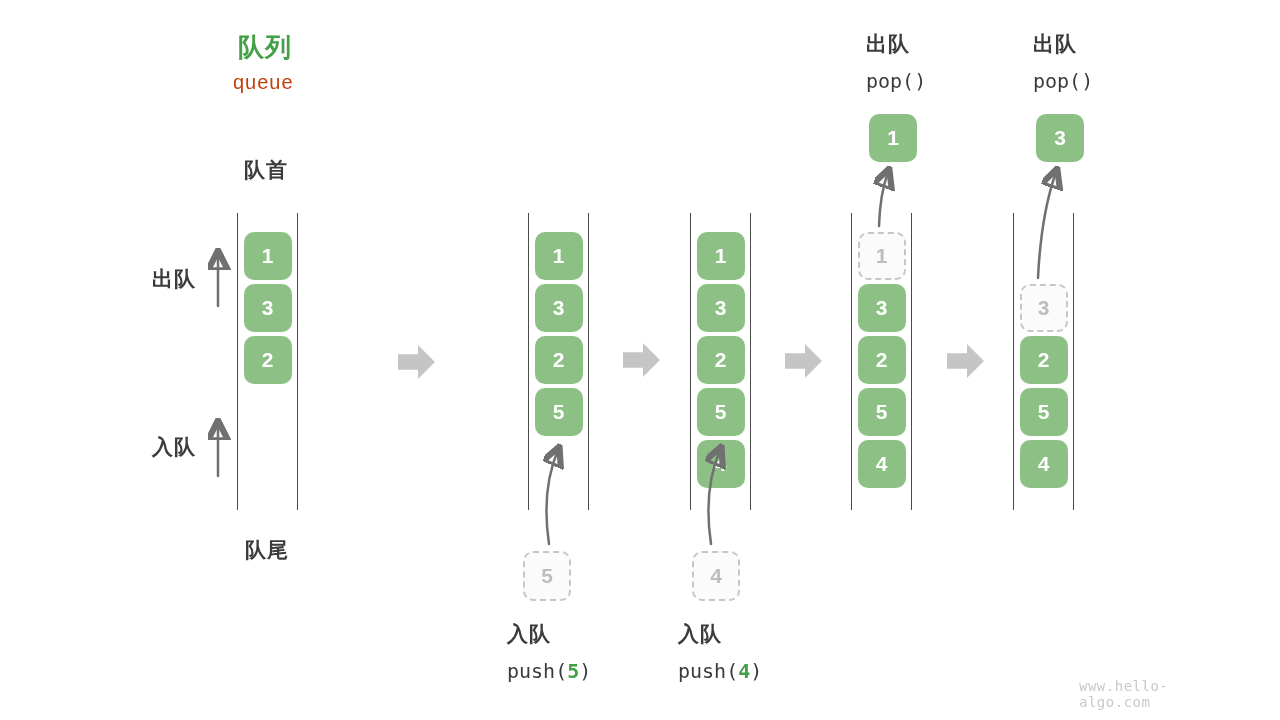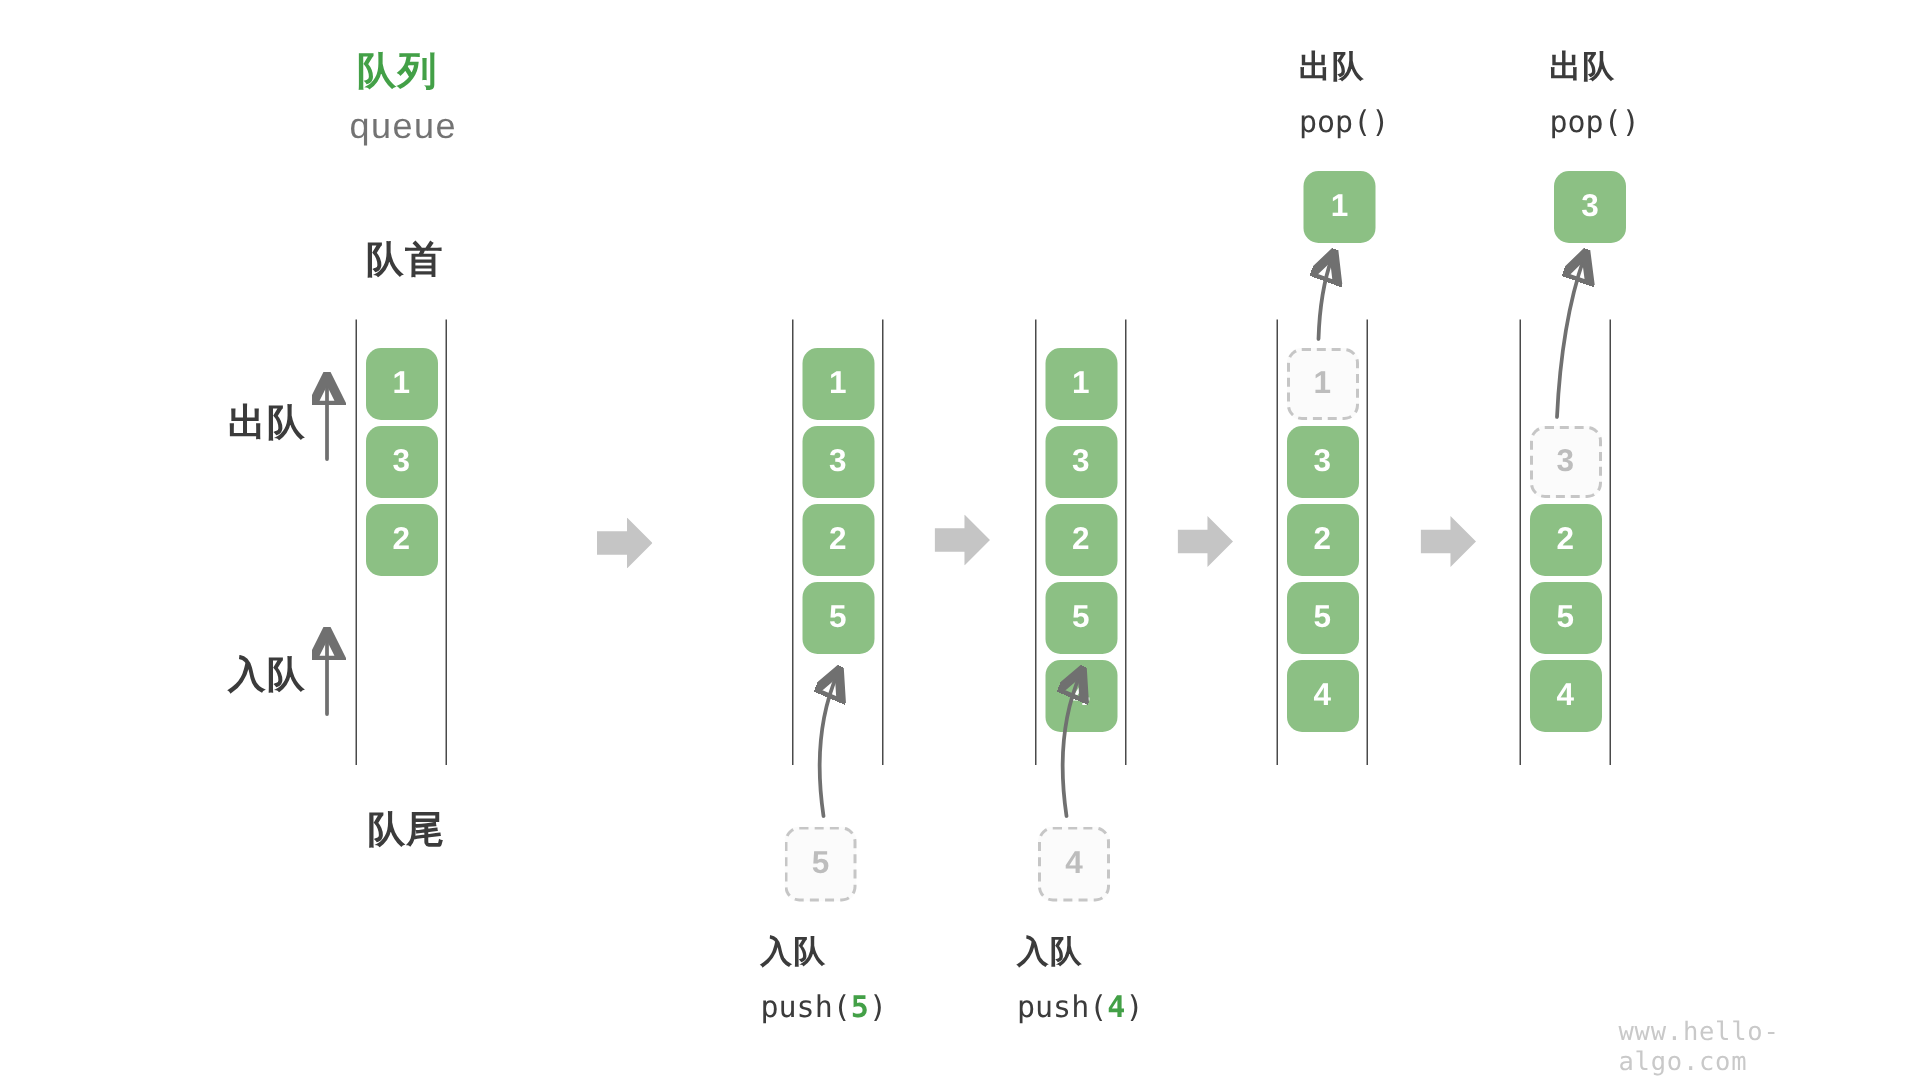--- a/index.html
+++ b/index.html
@@ -4,24 +4,24 @@
 <style>
   html,body{margin:0;padding:0;background:#fff;}
   .canvas{
     position:relative;width:1232px;height:720px;background:#ffffff;overflow:hidden;
     font-family:"Liberation Sans","DejaVu Sans",sans-serif;color:#3b3b3b;
   }
   .abs{position:absolute;}
 
   
   .title-zh{left:238px;top:30px;font-size:26px;font-weight:bold;color:#43a047;letter-spacing:1px;}
-  .title-en{left:233px;top:71px;font-size:24px;color:#737373;letter-spacing:1px;}
+  .title-en{left:233px;top:71px;font-size:20px;color:#c2410c;letter-spacing:1px;}
 
   
-  .zh-label{font-size:25px;font-weight:bold;color:#3b3b3b;letter-spacing:1px;}
+  .zh-label{font-size:21px;font-weight:bold;color:#3b3b3b;letter-spacing:1px;}
   .lbl-front{left:244px;top:156px;}
   .lbl-rear{left:245px;top:536px;}
   .lbl-dequeue-side{left:152px;top:265px;}
   .lbl-enqueue-side{left:152px;top:433px;}
 
   
   .col{
     position:absolute;top:213px;height:297px;width:59px;
     border-left:1.5px solid #4a4a4a;border-right:1.5px solid #4a4a4a;
   }
@@ -65,21 +65,21 @@
     clip-path:polygon(0 27%,54% 27%,54% 0,100% 50%,54% 100%,54% 73%,0 73%);
   }
   .fa1{left:398px;top:345px;} .fa2{left:623px;top:343px;}
   .fa3{left:785px;top:344px;} .fa4{left:947px;top:344px;}
 
   .overlay{position:absolute;left:0;top:0;pointer-events:none;}
   .overlay path,.overlay line{stroke:#707070;stroke-width:2.5;fill:none;stroke-linecap:round;}
 
   .watermark{
     left:1079px;top:678px;font-family:"DejaVu Sans Mono","Liberation Mono",monospace;
-    font-size:17px;color:#c9c9c9;letter-spacing:0.5px;
+    font-size:14px;color:#c9c9c9;letter-spacing:0.5px;
   }
 </style>
 </head>
 <body>
 
 <div class="canvas">
 
   <div class="abs title-zh">队列</div>
   <div class="abs title-en">queue</div>
 

